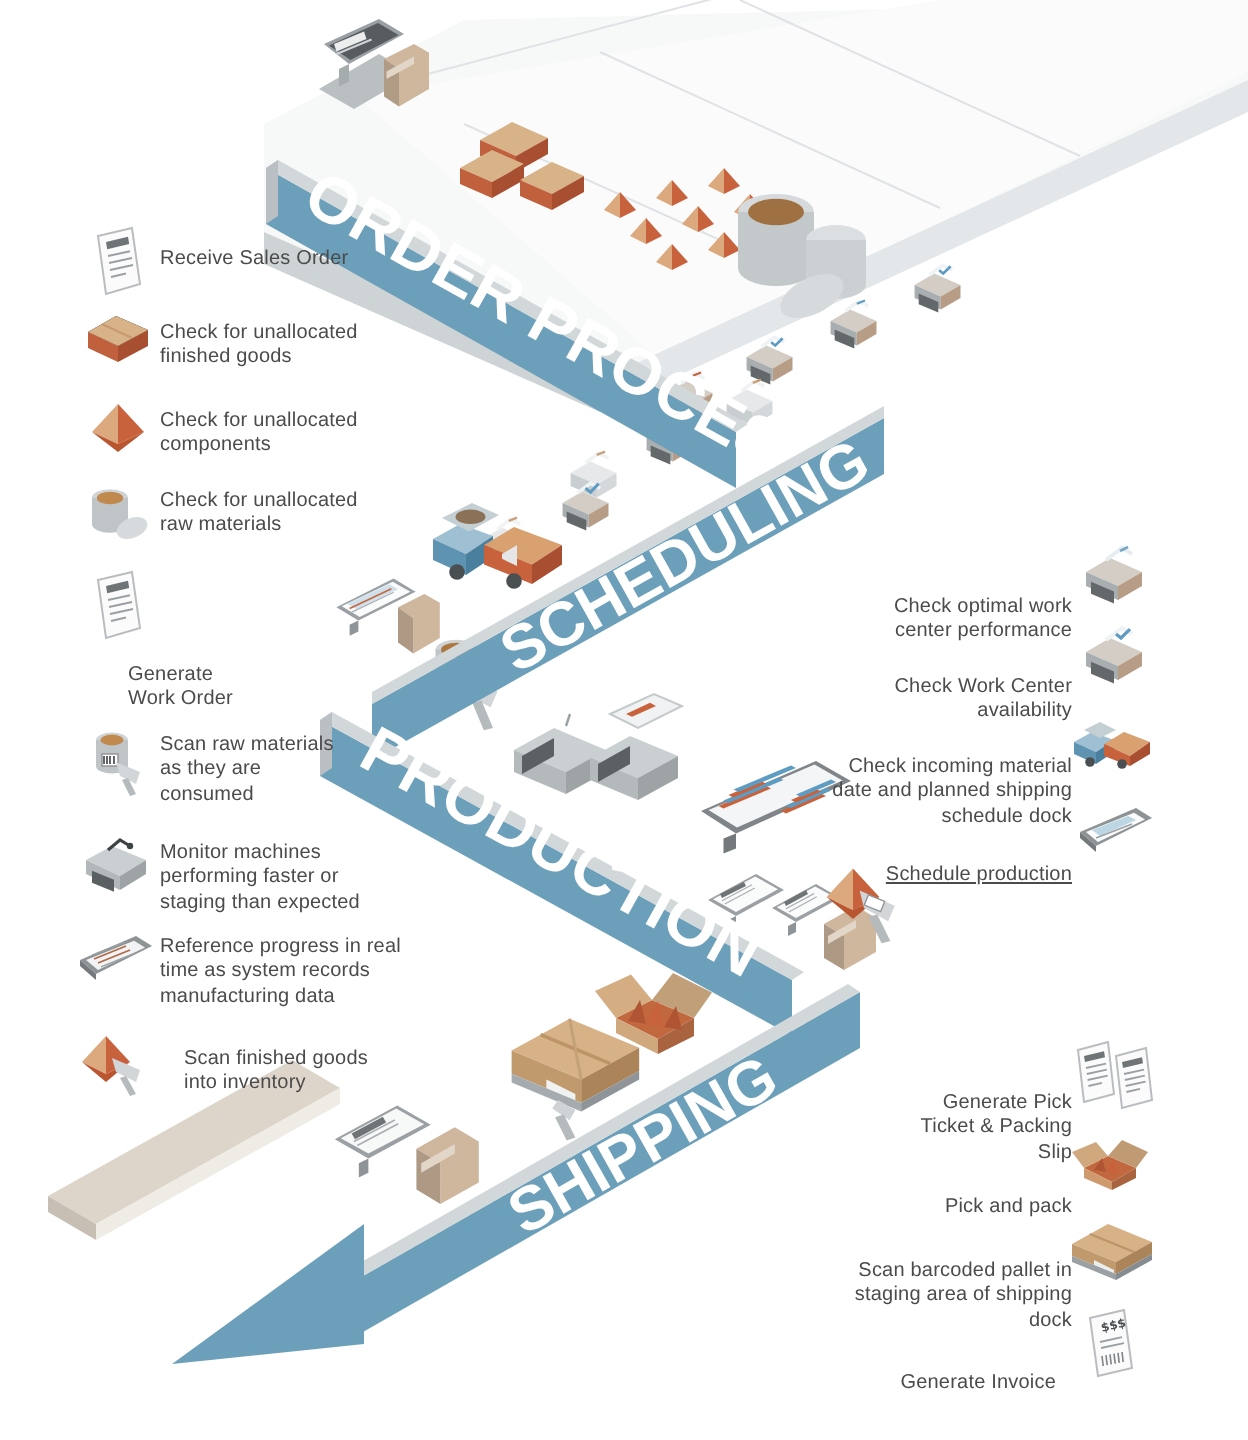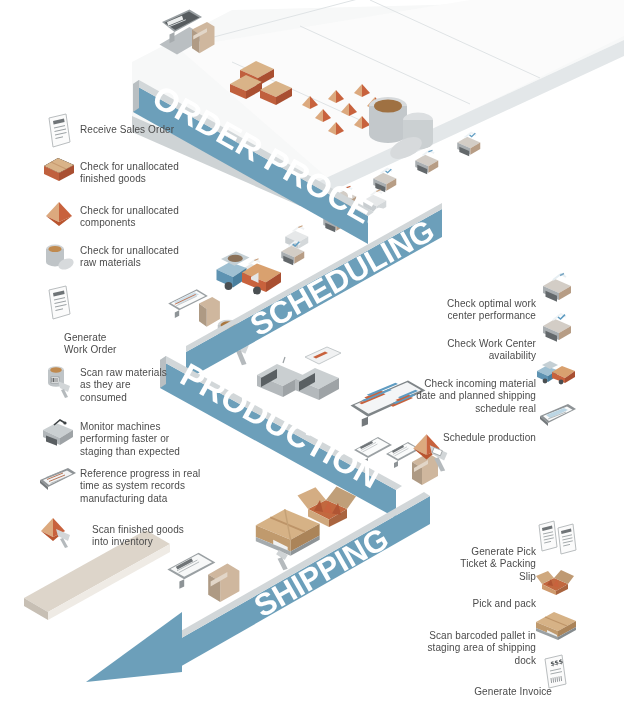--- a/index.html
+++ b/index.html
@@ -677,26 +677,26 @@
       </svg>
 
     <div class="lbl right" style="right:88px;top:314px;width:180px;white-space:pre-line;">Check Work Center
 availability</div>
     <svg class="iconbox" style="left:540px;top:312px;" width="36" height="32" viewBox="0 0 36 32">
         <use href="#ic-wc-check"></use>
       </svg>
 
     <div class="lbl right" style="right:88px;top:354px;width:190px;white-space:pre-line;">Check incoming material
 date and planned shipping
-schedule real</div>
+schedule dock</div>
     <svg class="iconbox" style="left:534px;top:358px;" width="44" height="28" viewBox="0 0 44 28">
         <use href="#ic-truck"></use>
       </svg>
 
-    <div class="lbl right" style="right:88px;top:408px;width:180px;">Schedule production</div>
+    <div class="lbl right" style="right:88px;top:408px;width:180px;text-decoration:underline;">Schedule production</div>
     <svg class="iconbox" style="left:538px;top:402px;" width="40" height="28" viewBox="0 0 40 28">
         <use href="#ic-screen"></use>
       </svg>
 
     <div class="lbl right" style="right:88px;top:522px;width:170px;white-space:pre-line;">Generate Pick
 Ticket &amp; Packing
 Slip</div>
     <svg class="iconbox" style="left:536px;top:518px;" width="44" height="38" viewBox="0 0 44 38">
         <use href="#ic-2doc"></use>
       </svg>
@@ -706,19 +706,19 @@
         <use href="#ic-openbox"></use>
       </svg>
 
     <div class="lbl right" style="right:88px;top:606px;width:190px;white-space:pre-line;">Scan barcoded pallet in
 staging area of shipping
 dock</div>
     <svg class="iconbox" style="left:532px;top:608px;" width="48" height="34" viewBox="0 0 48 34">
         <use href="#ic-pallet"></use>
       </svg>
 
-    <div class="lbl right" style="right:72px;top:662px;width:170px;">Generate Invoice</div>
+    <div class="lbl right" style="right:96px;top:662px;width:170px;">Generate Invoice</div>
     <svg class="iconbox" style="left:540px;top:652px;" width="30" height="40" viewBox="0 0 30 40">
         <use href="#ic-invoice"></use>
       </svg>
   </div>
 
 </div>
 
 </body></html>

